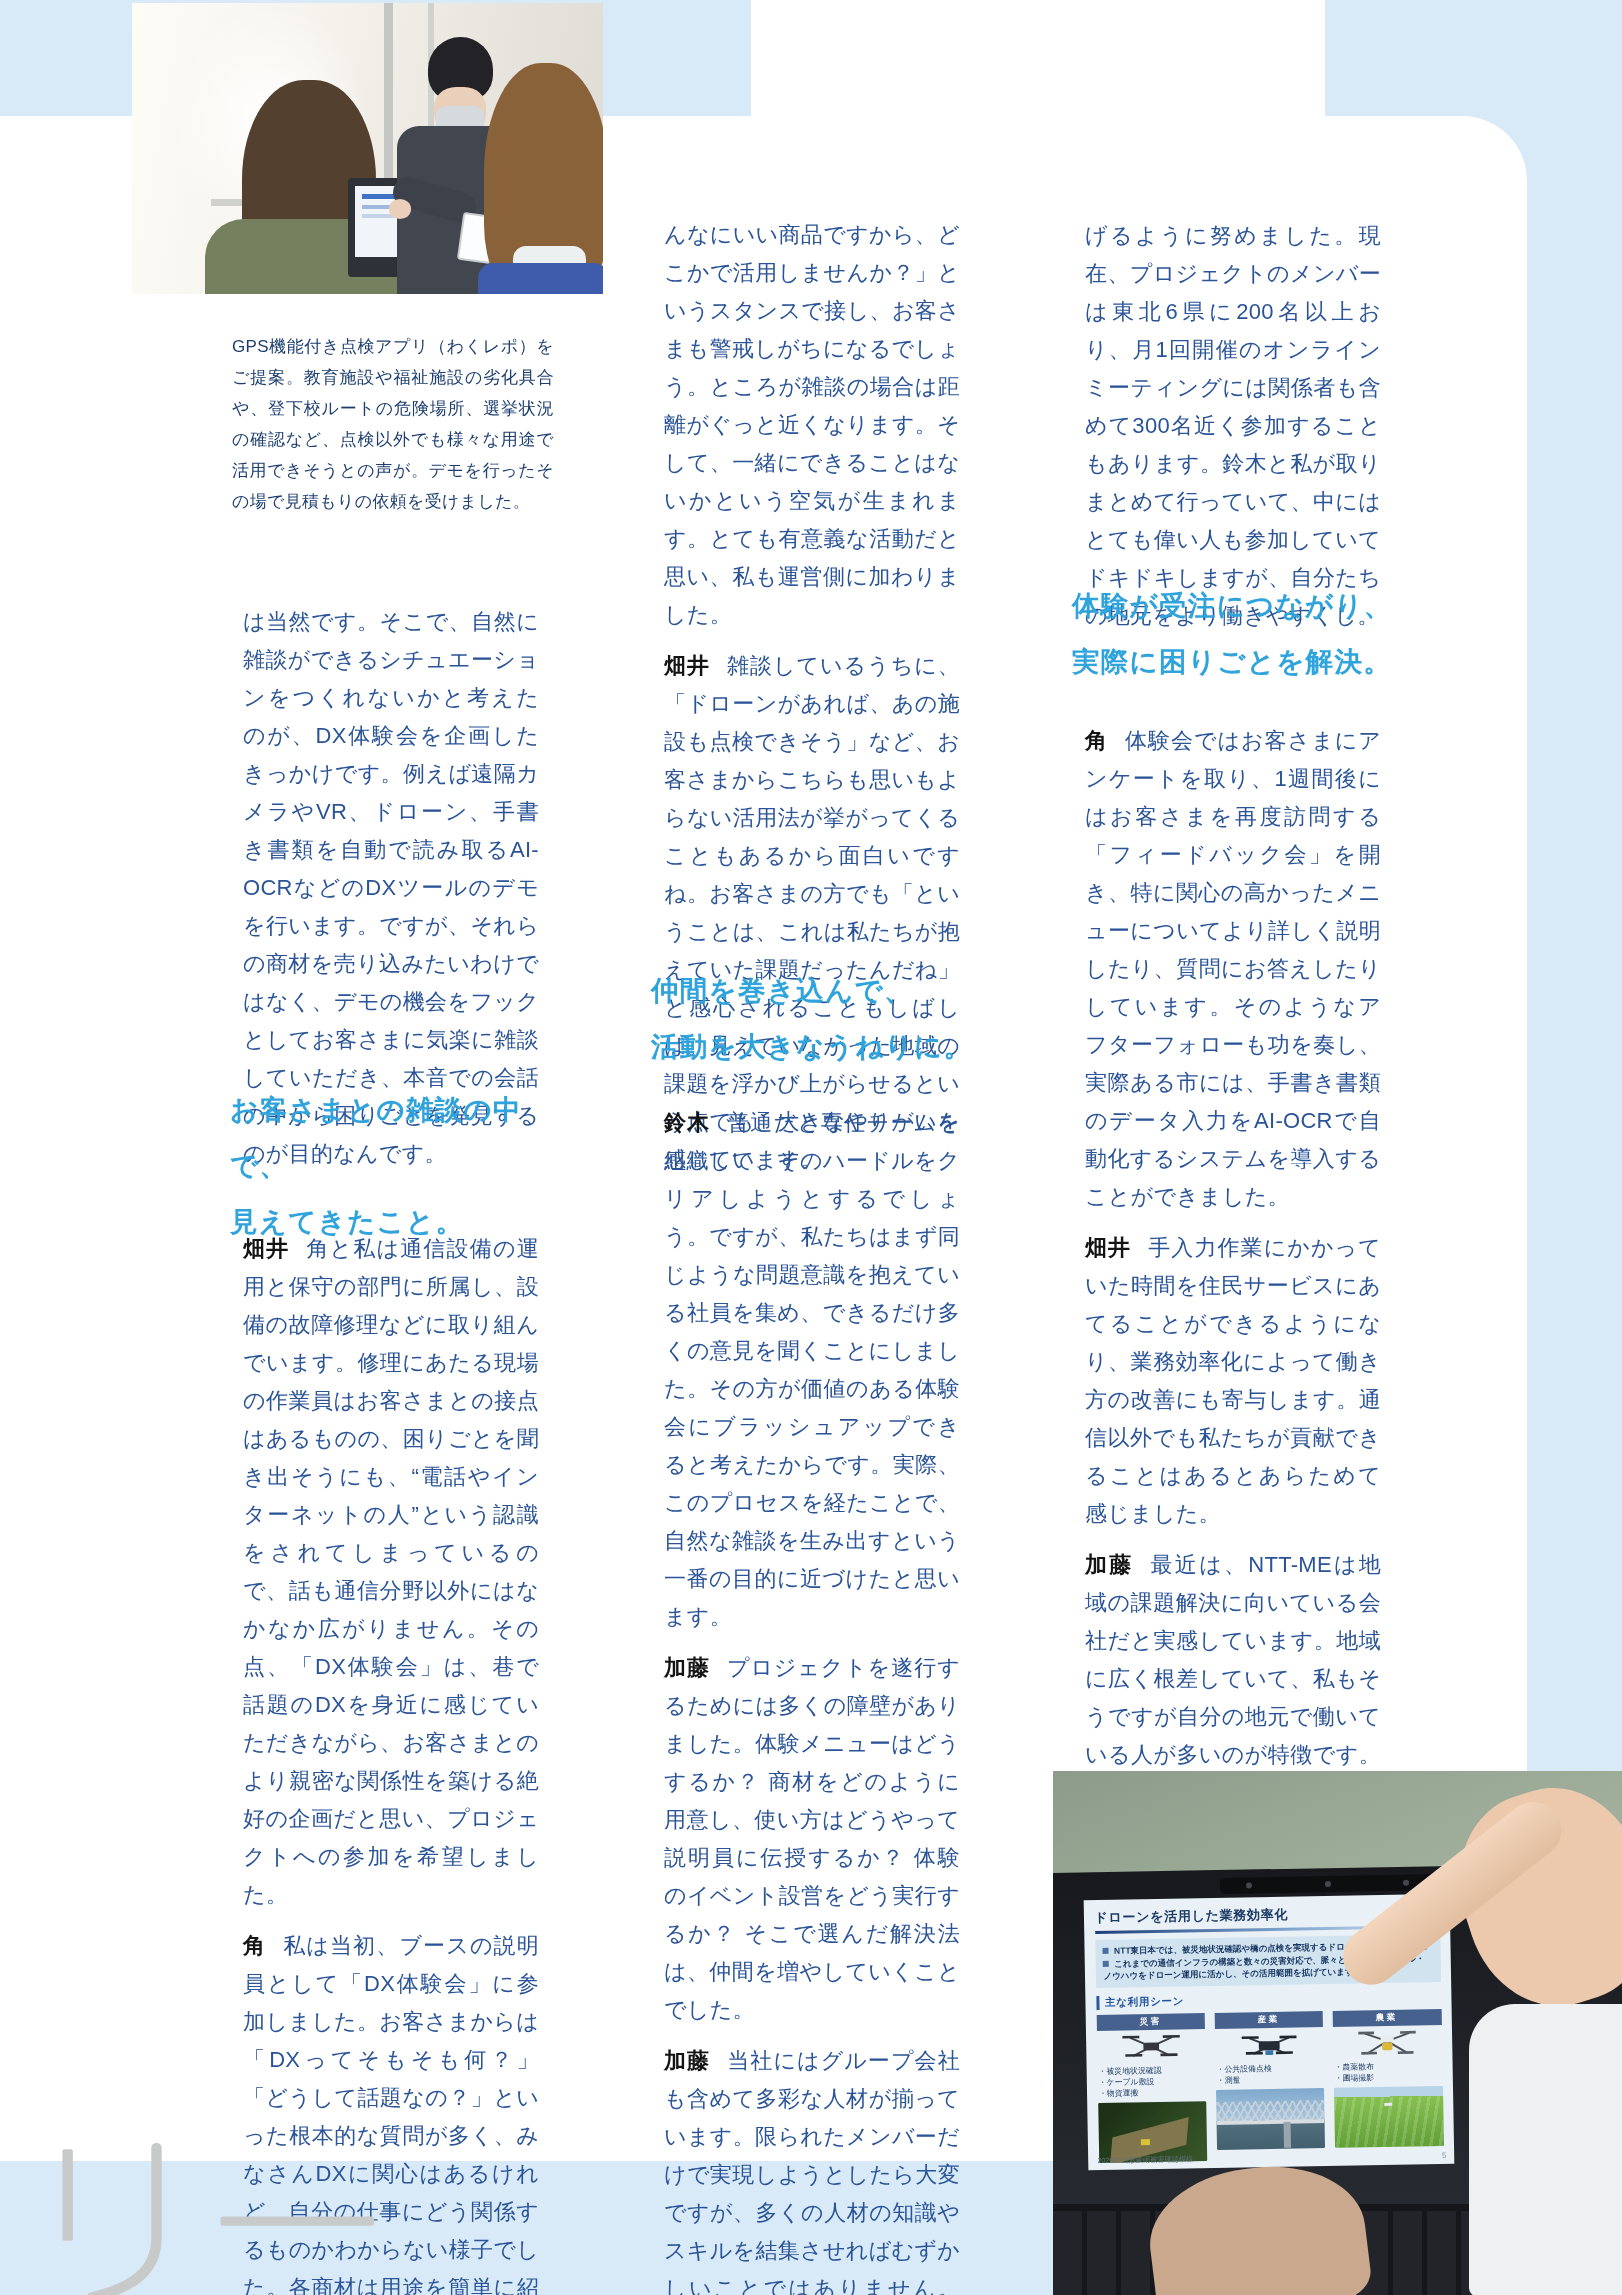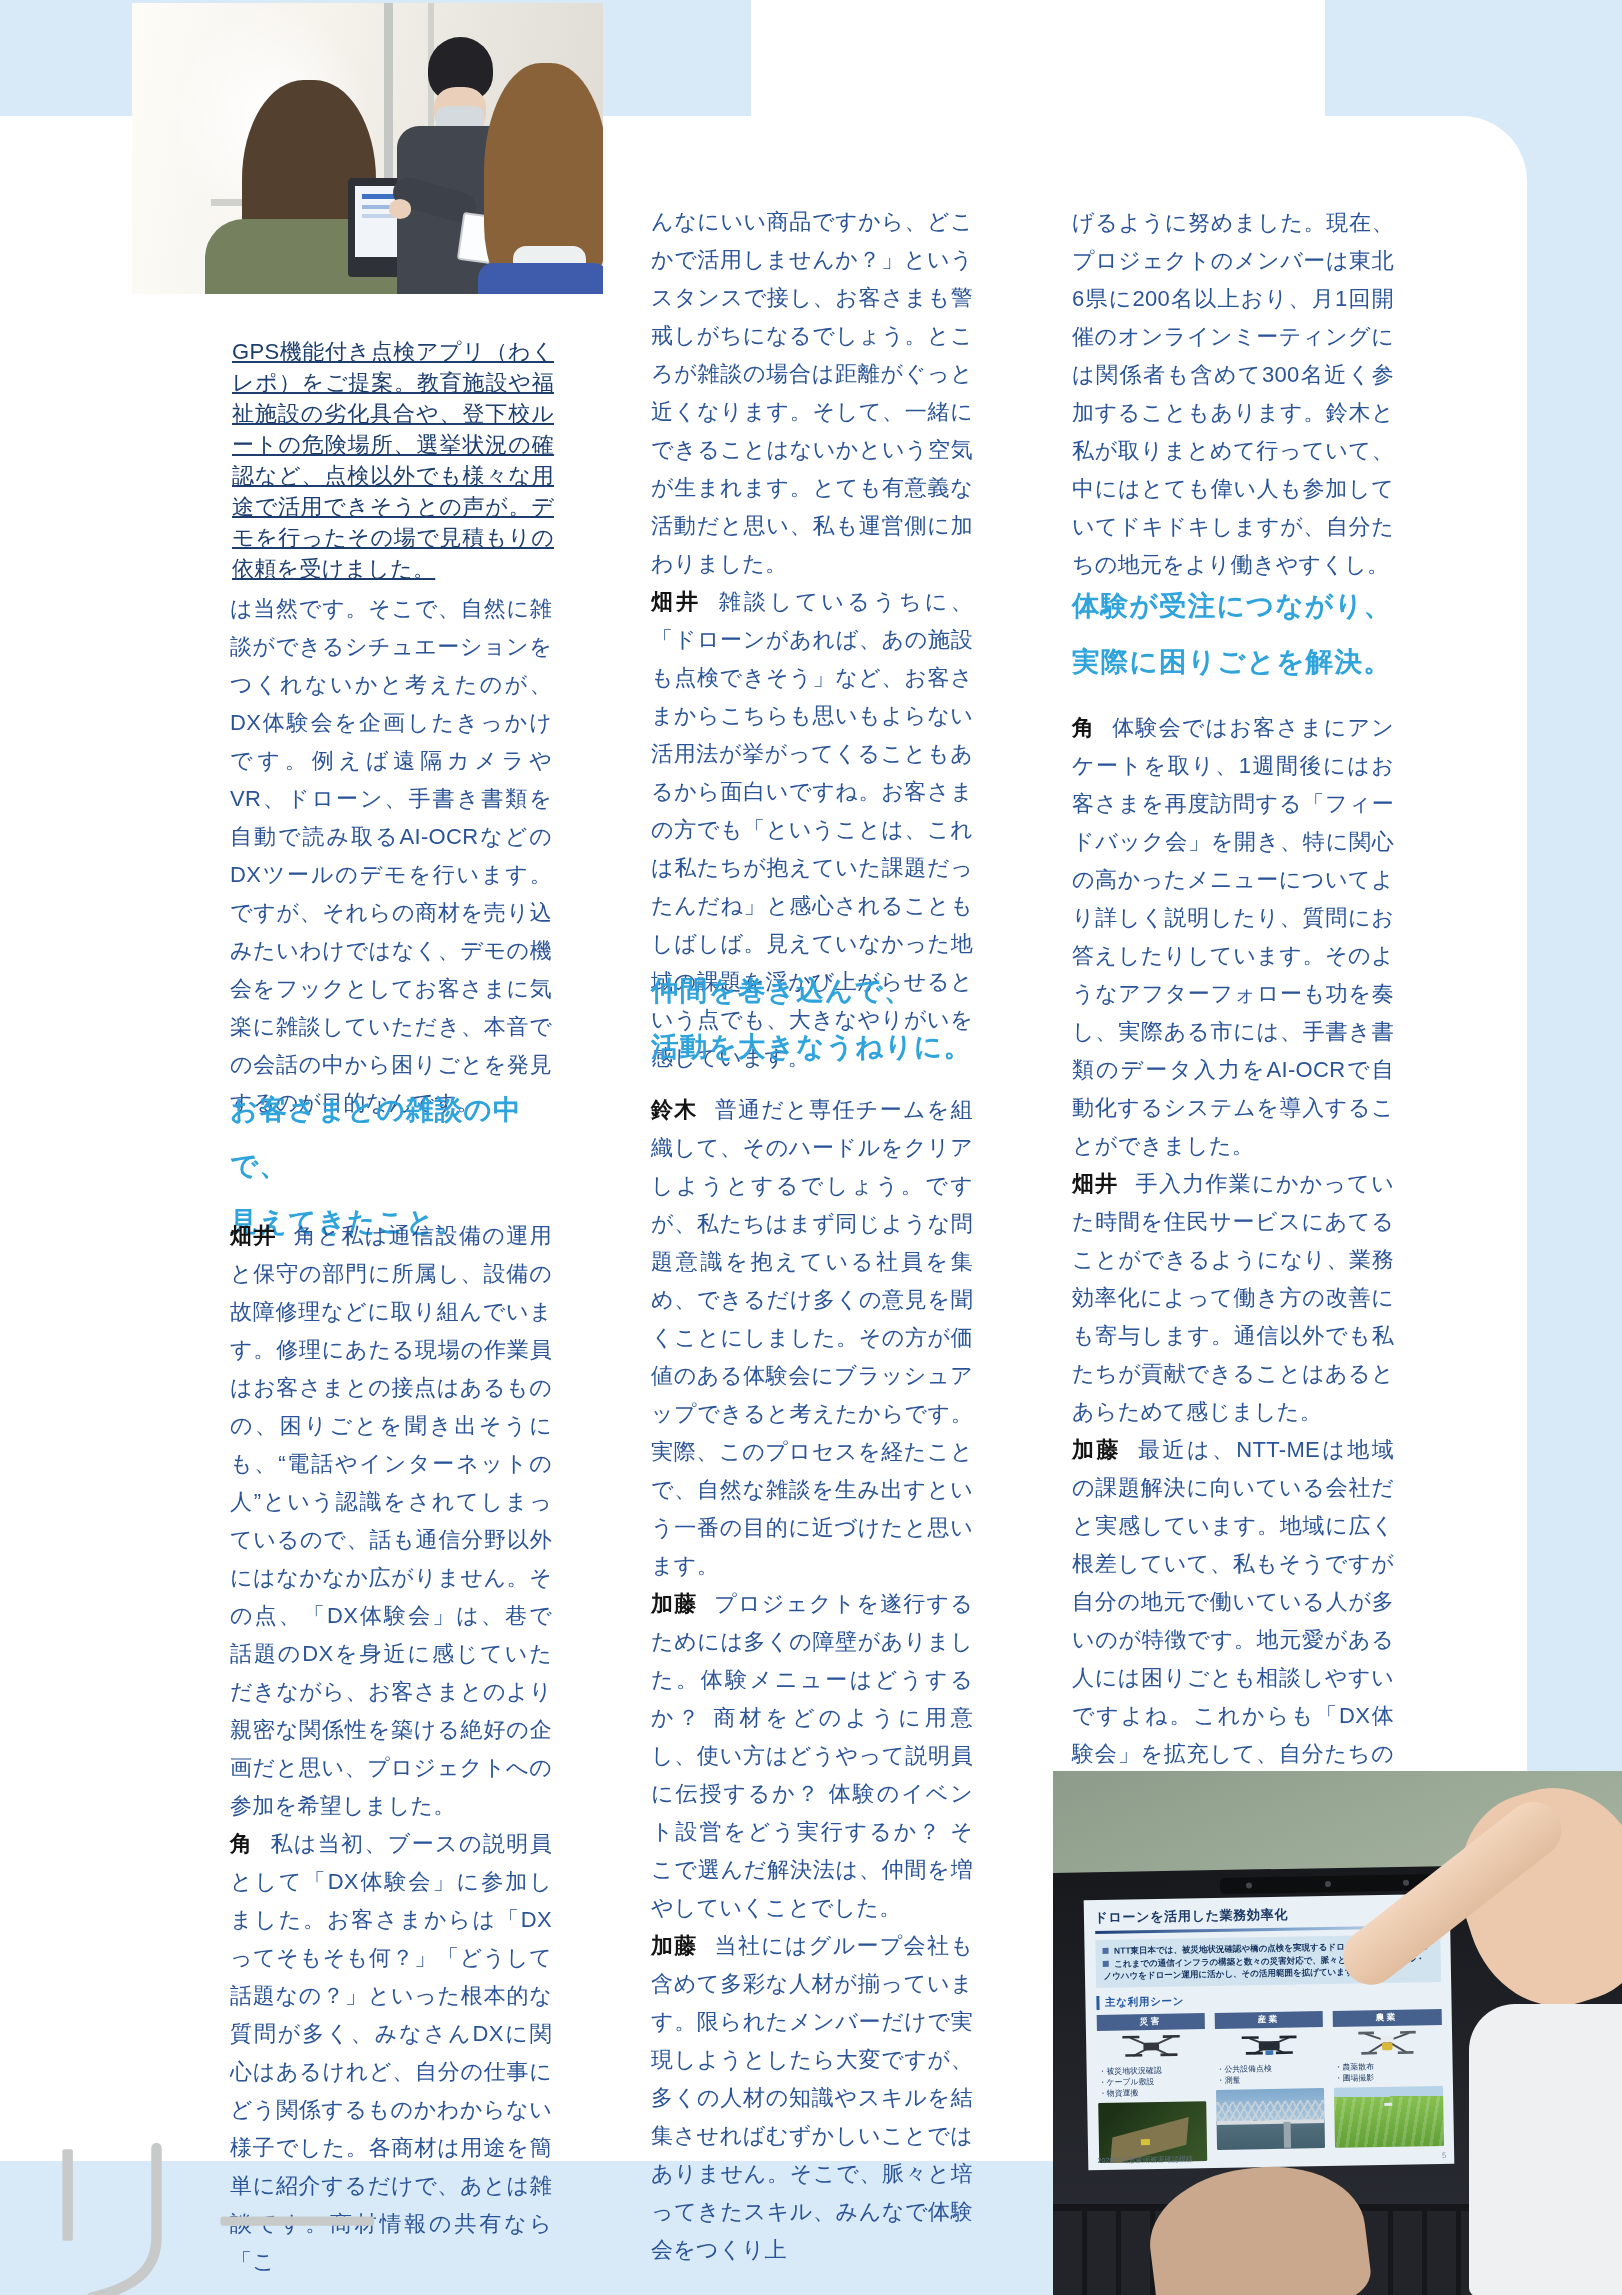--- a/index.html
+++ b/index.html
@@ -34,30 +34,30 @@
   .pt-mask{position:absolute;left:304px;top:103px;width:48px;height:29px;background:#d5dade;border-radius:26%;}
   .pt-suit{position:absolute;left:265px;top:123px;width:128px;height:170px;background:#42474f;border-radius:22px 22px 0 0;}
   .pt-arm{position:absolute;left:260px;top:182px;width:85px;height:30px;background:#3d424a;border-radius:15px;transform:rotate(16deg);}
   .pt-hand{position:absolute;left:257px;top:196px;width:22px;height:19.6px;background:#ead0ba;border-radius:50%;}
   .pt-phone{position:absolute;left:328px;top:211px;width:30px;height:44px;background:#fcfdfe;border:2px solid #c9cdd1;border-radius:3.9px;transform:rotate(8deg);}
   .pt-hair2{position:absolute;left:352px;top:60px;width:124px;height:237px;background:#8a6239;border-radius:46% 46% 32% 32%;}
   .pt-shirt2{position:absolute;left:381px;top:243px;width:73px;height:50px;background:#edf0f1;border-radius:13px 13px 0 0;}
   .pt-sweater2{position:absolute;left:346px;top:260px;width:131px;height:33px;background:#3e5cab;border-radius:15.7px 15.7px 0 0;}
 
   
-  .caption{position:absolute;left:232px;top:314px;width:322px;font-size:22px;line-height:31px;
-    color:#1d3e6f;text-align:justify;letter-spacing:0.3px;text-decoration:underline;}
+  .caption{position:absolute;left:232px;top:314px;width:322px;font-size:17px;line-height:31px;
+    color:#1d3e6f;text-align:justify;letter-spacing:0.3px;}
 
   
   .col{position:absolute;width:322px;}
   .col-1{left:230px;top:0;}
   .col-2{left:651px;top:0;}
   .col-3{left:1072px;top:0;}
   .block{position:absolute;left:0;width:322px;}
-  .body{font-size:22px;line-height:38px;color:#2a5497;text-align:justify;margin:0;letter-spacing:0.3px;}
+  .body{font-size:22px;line-height:38px;color:#2a5497;text-align:justify;margin:13px;letter-spacing:0.3px;}
   .speaker{font-weight:bold;color:#141414;margin-right:17px;}
   .colheading{font-size:27.5px;line-height:56px;font-weight:bold;color:#2fa3db;
     white-space:pre-line;margin:0;letter-spacing:1.3px;}
 
   
   .photo-bottom{position:absolute;left:1053px;top:1771px;width:570px;height:525px;overflow:hidden;
     background:linear-gradient(160deg,#8d9c8a 0%,#a5b2a0 40%,#bec8b9 75%,#cdd5c8 100%);}
   .pb-bezel{position:absolute;left:-13px;top:97px;width:596px;height:357px;background:linear-gradient(#17191d,#282b31);
     border-radius:7.9px;transform:rotate(-1deg);}
   .pb-cam{position:absolute;left:167px;top:105px;width:229px;height:15.7px;background:#0d0e10;border-radius:5.2px;transform:rotate(-1deg);}

